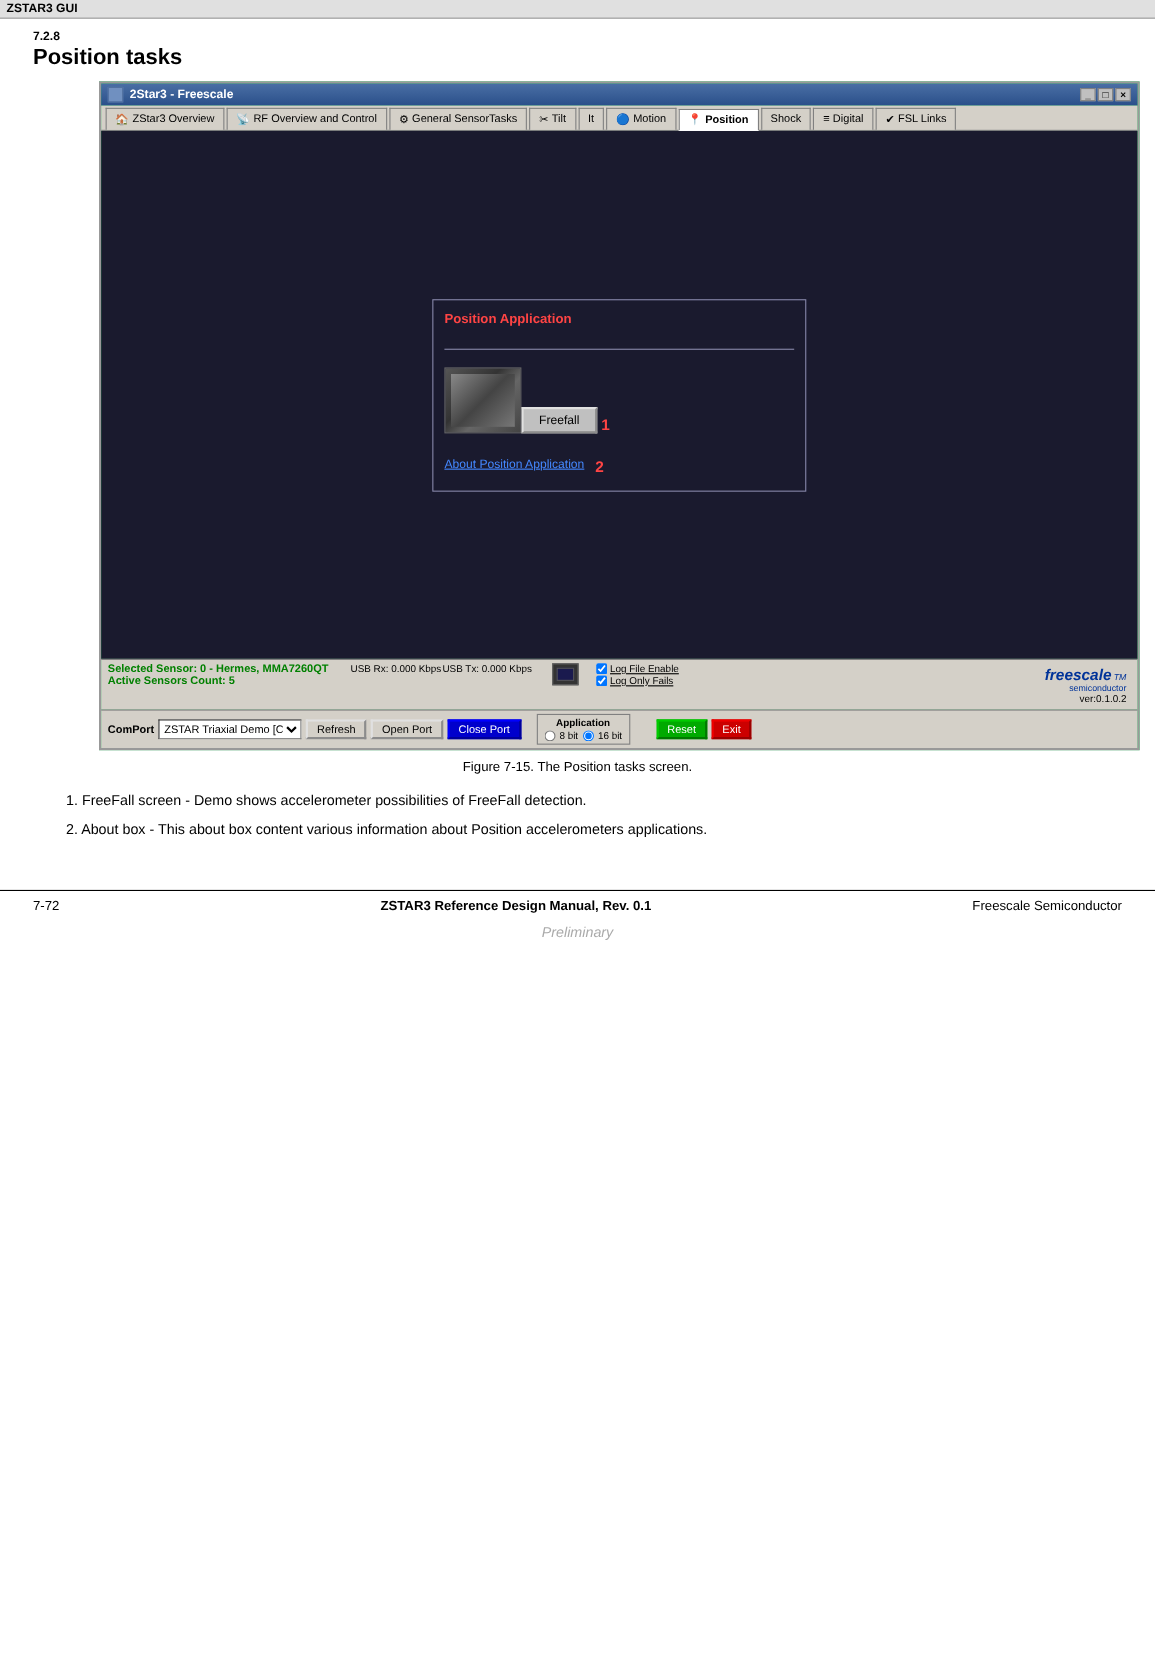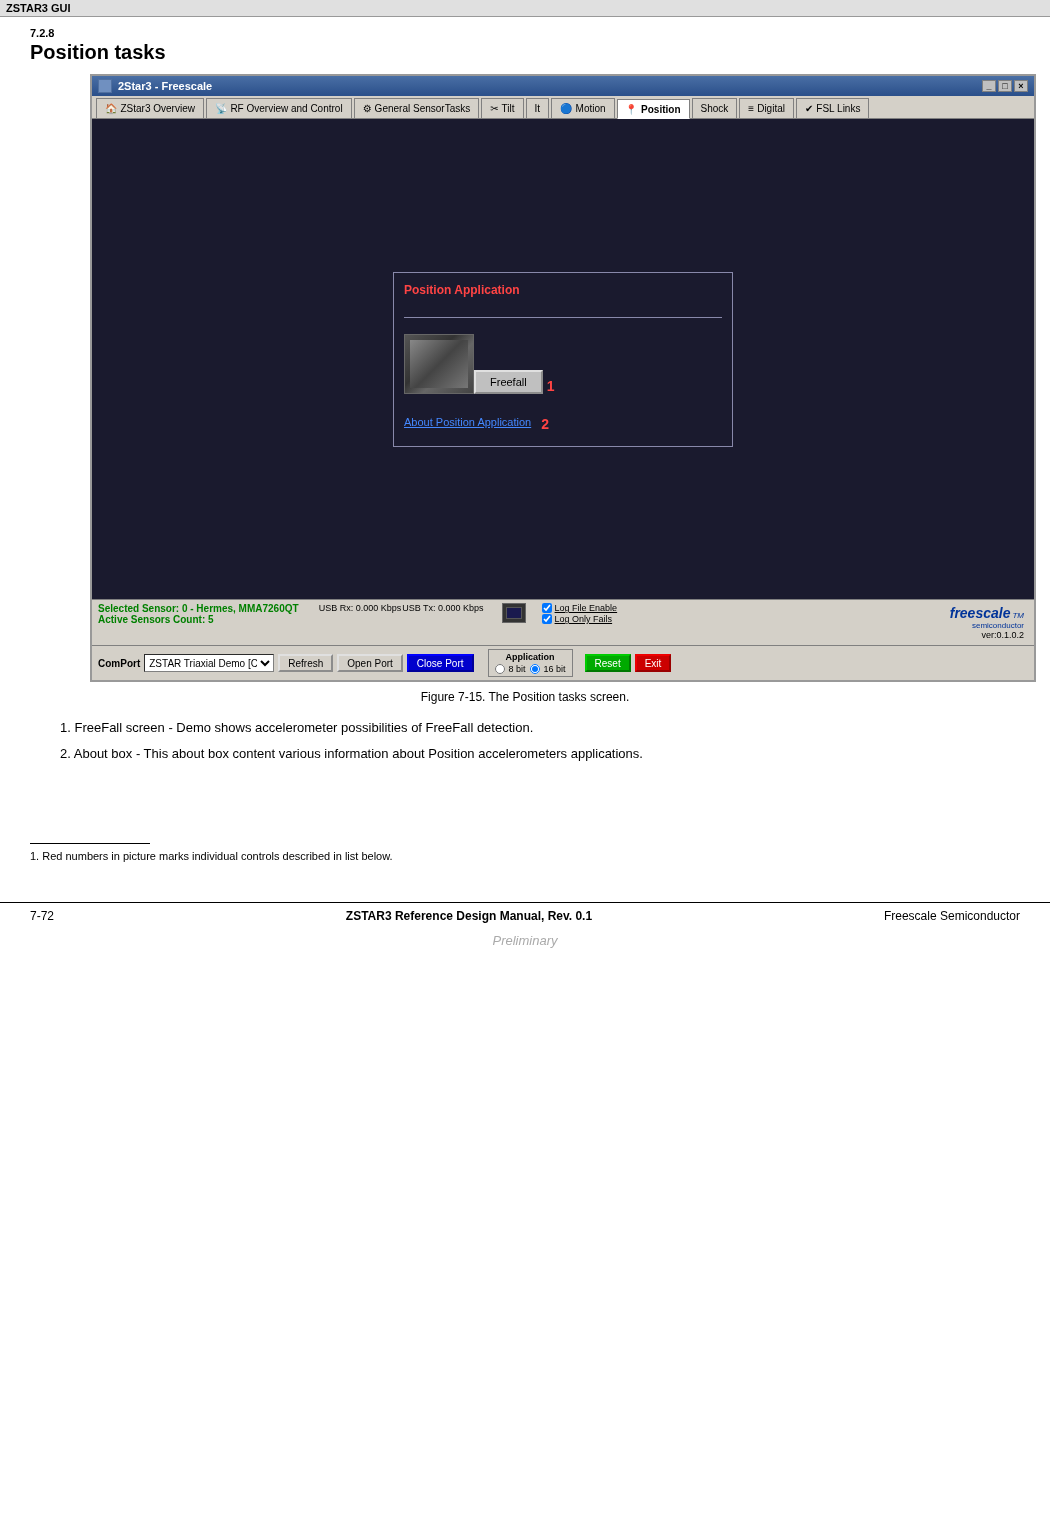--- a/index.html
+++ b/index.html
@@ -569,48 +569,41 @@
         <div class="app-section" style="margin-left:10px;">
           <div class="app-section-title">Application</div>
           <div class="radio-row">
             <input type="radio" name="bitmode" style="width: 10px; height: 10px;">
             <span>8 bit</span>
             <input type="radio" name="bitmode" checked="" style="width: 10px; height: 10px;">
             <span>16 bit</span>
           </div>
         </div>
 
-        <button class="ctrl-btn green" style="margin-left:8px;">Reset</button>
+        <button class="ctrl-btn green" style="margin-left:20px;">Reset</button>
         <button class="ctrl-btn red">Exit</button>
       </div>
 
     </div>
   </div>
 
   <div class="figure-caption">Figure 7-15. The Position tasks screen.</div>
 
 
   <ol style="list-style:none;padding:0;">
     <li class="list-item">
       <span>1.</span>
       <span>FreeFall screen - Demo shows accelerometer possibilities of FreeFall detection.</span>
     </li>
     <li class="list-item">
       <span>2.</span>
       <span>About box - This about box content various information about Position accelerometers applications.</span>
     </li>
   </ol>
 
-  <div style="padding: 0 0 0 0; margin-top: 80px;">
-    <div class="footnote-divider"></div>
-    <div class="footnote">
-      <span>1.</span>
-      <span>Red numbers in picture marks individual controls described in list below.</span>
-    </div>
-  </div>
 
 </div>
 
 <div class="footer">
   <div class="footer-left">7-72</div>
   <div class="footer-center">ZSTAR3 Reference Design Manual, Rev. 0.1</div>
   <div class="footer-right">Freescale Semiconductor</div>
 </div>
 
 <div class="preliminary-text">Preliminary</div>

